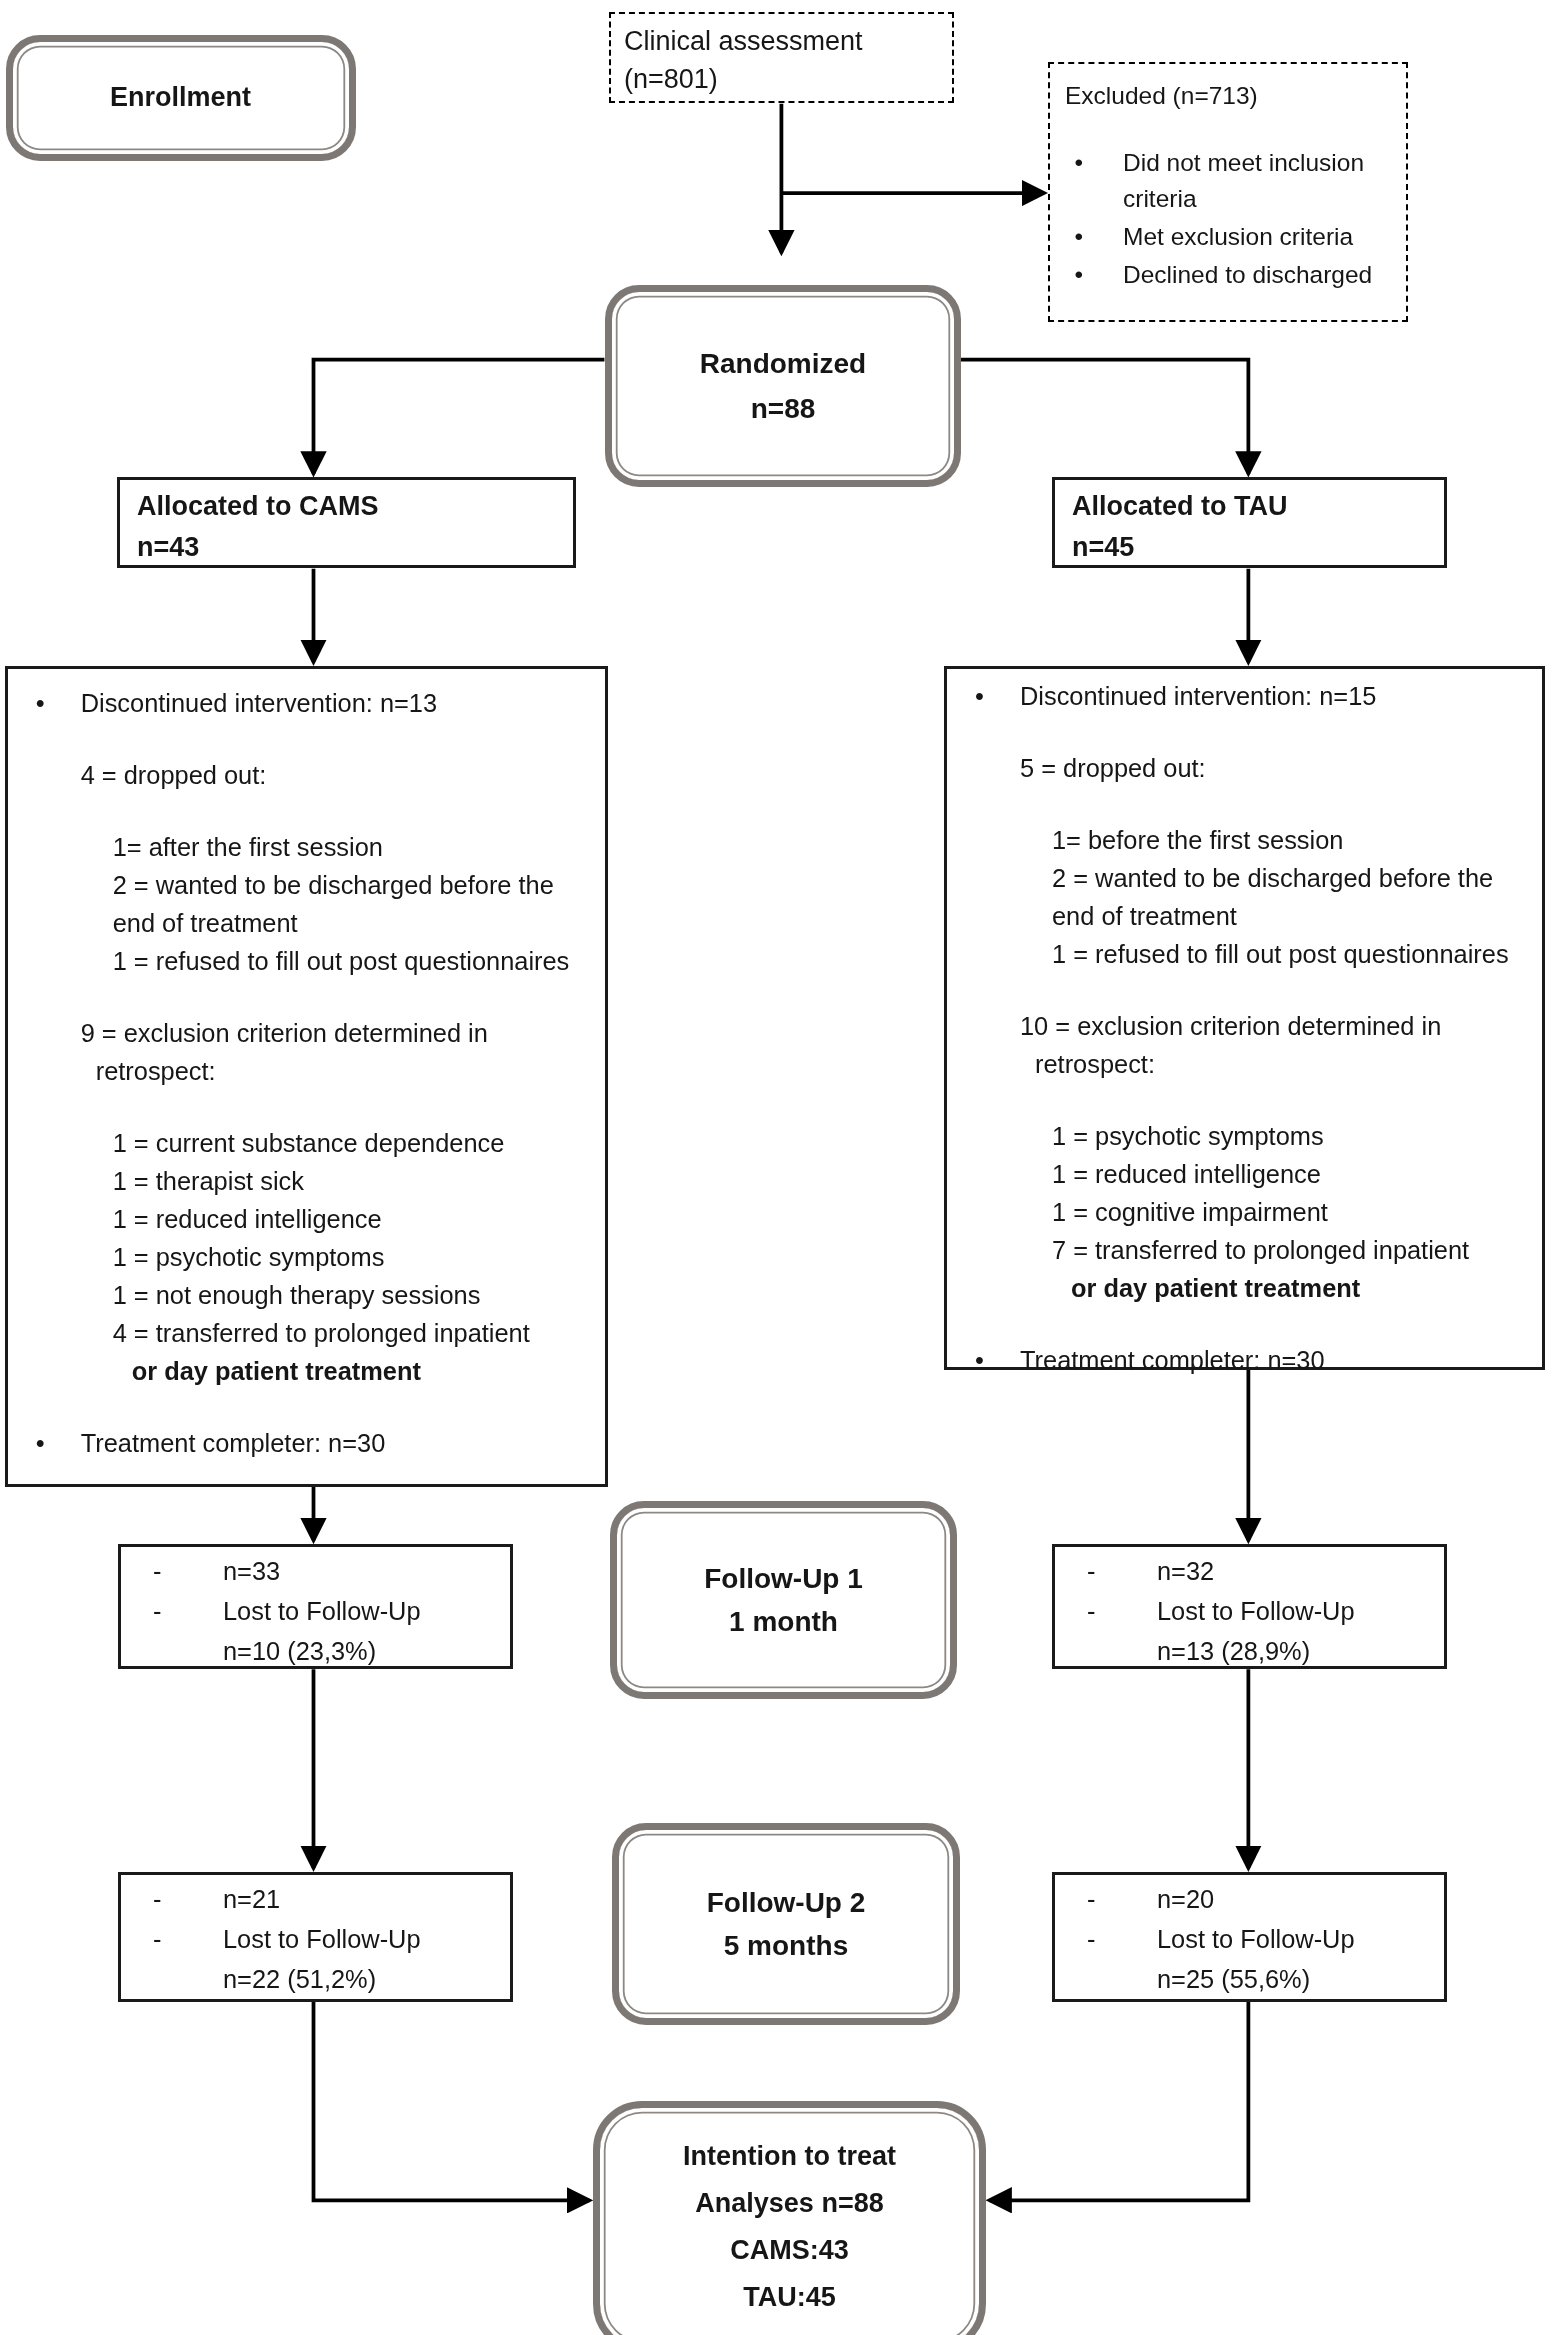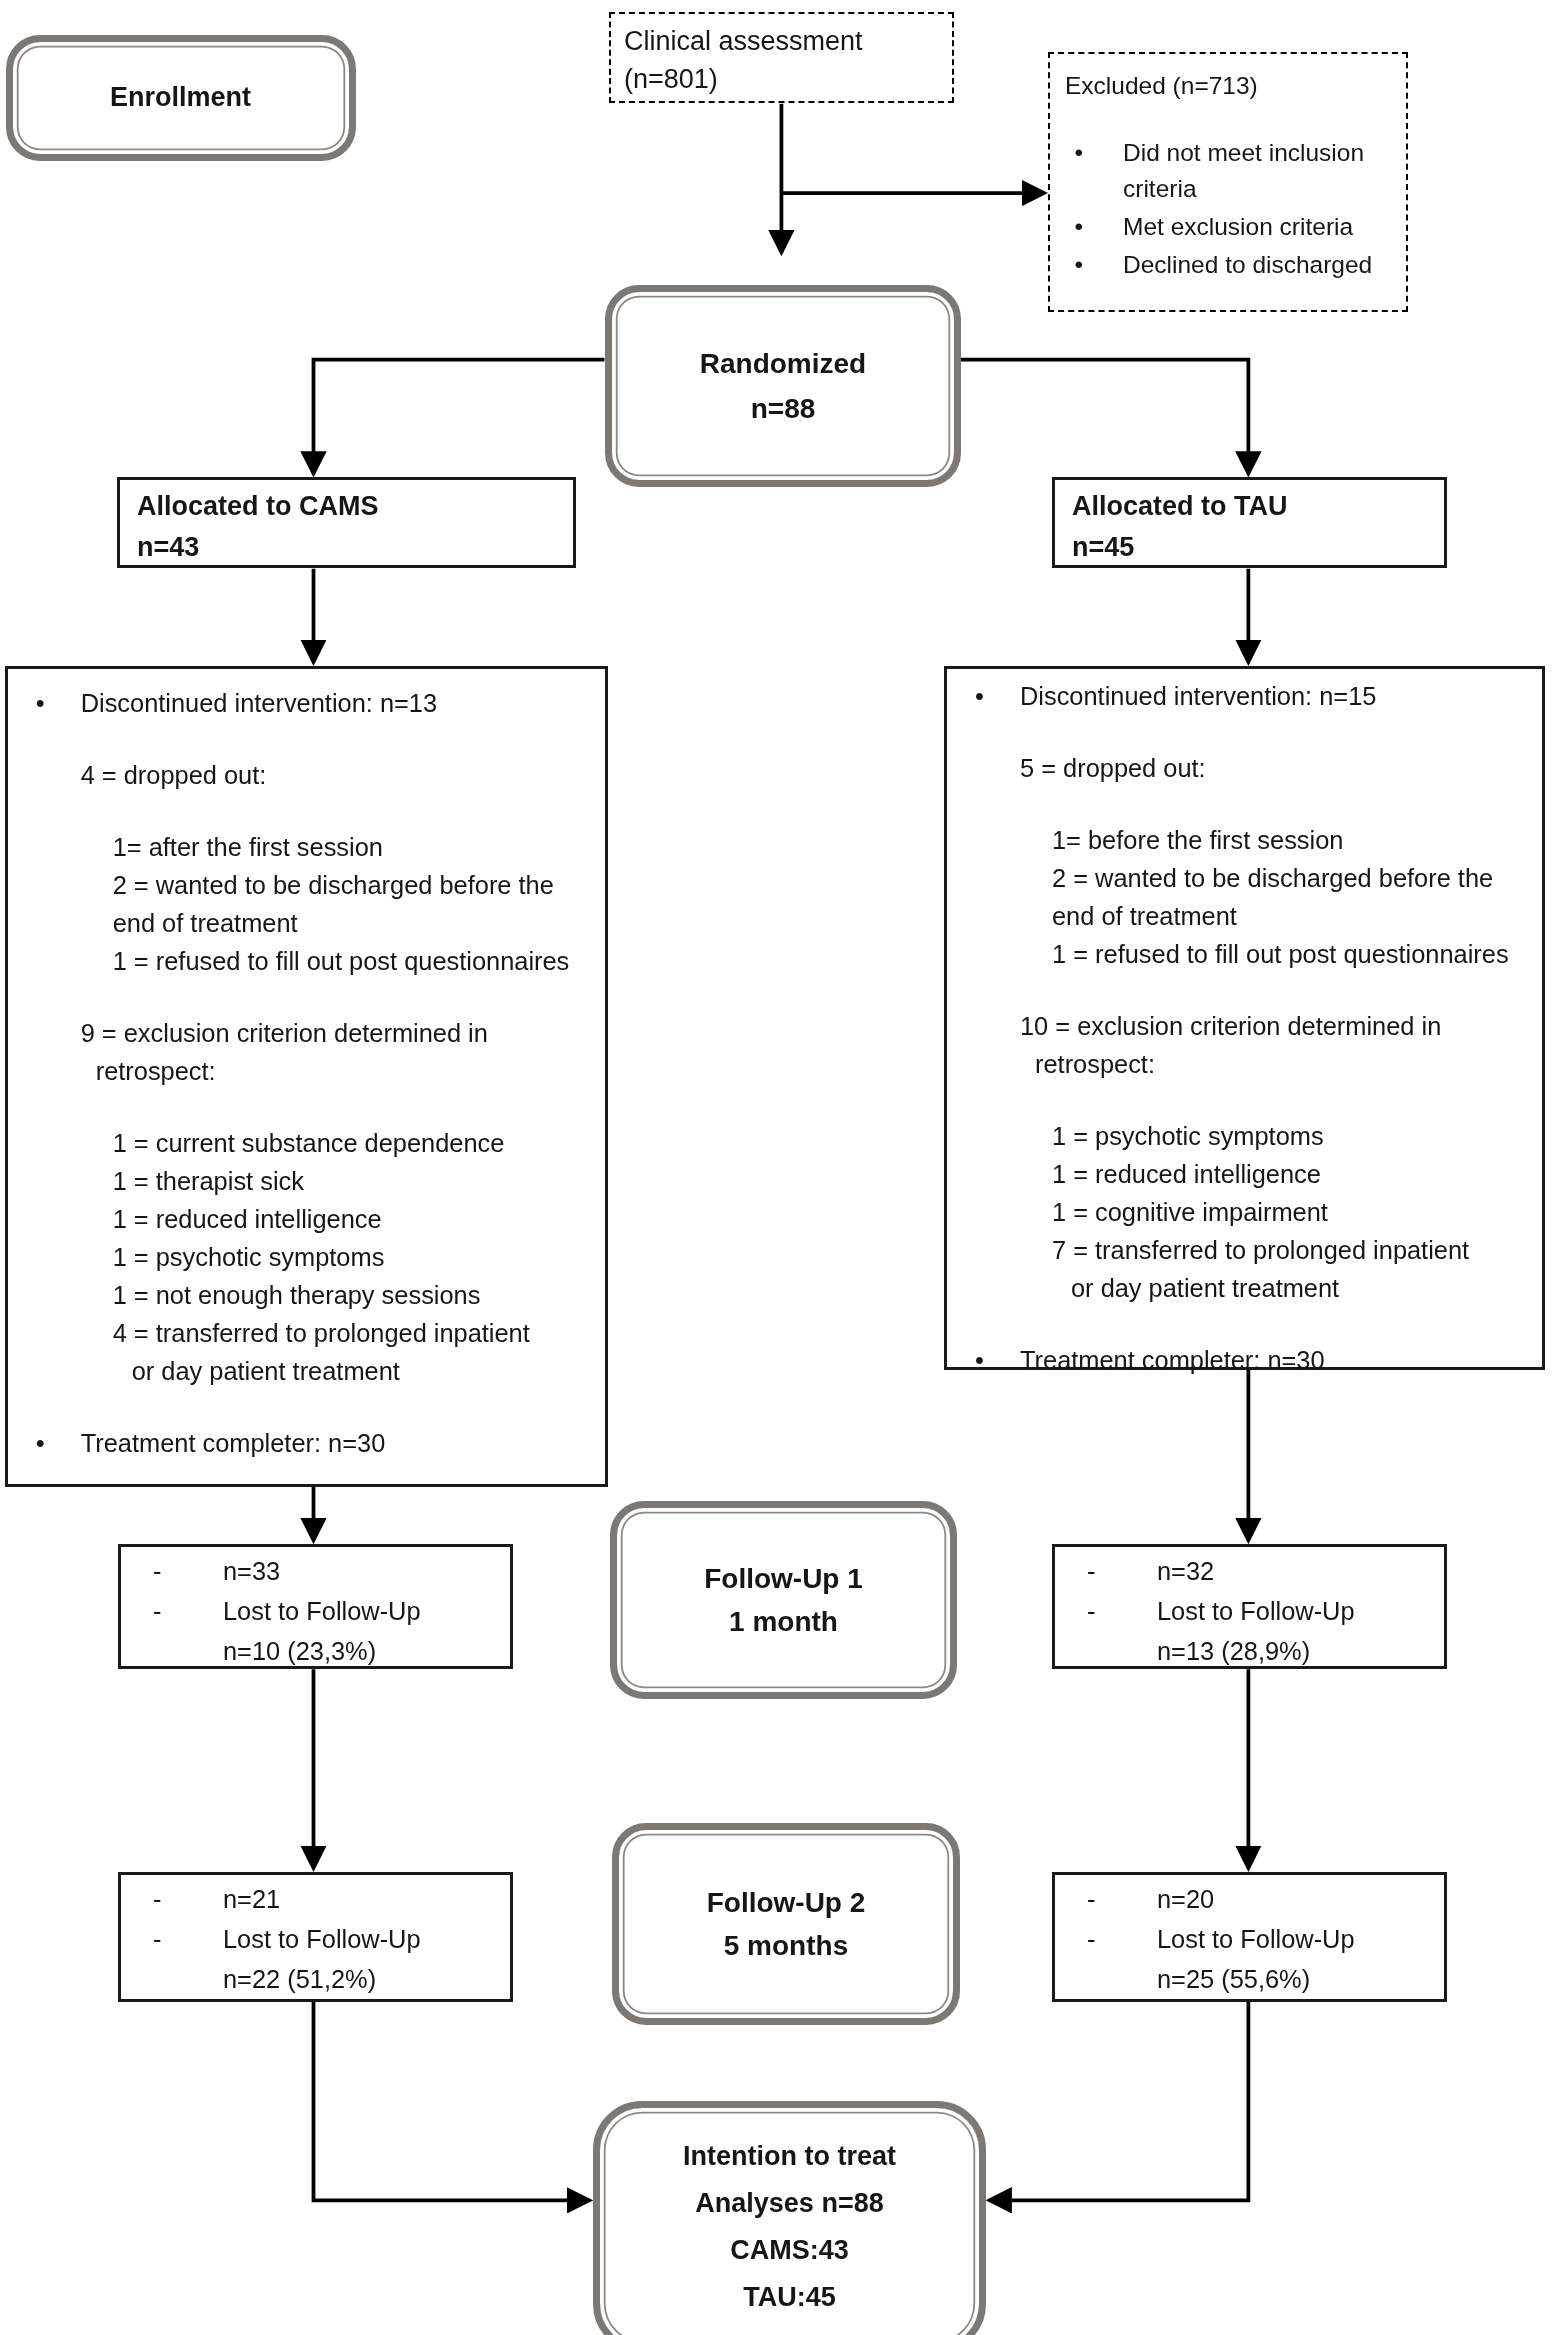--- a/index.html
+++ b/index.html
@@ -17,39 +17,39 @@
     display:flex;flex-direction:column;align-items:center;justify-content:center;
     text-align:center;font-weight:bold;margin-top:29px;
   }
   
   .dashed{border:2.8px dashed #000000;}
   
   .solid{border:3.8px solid #1a1a1a;}
 
   .enrollment{left:5.6px;top:5.6px;width:350px;height:126px;font-size:27px;}
   .clinical{left:609px;top:12.2px;width:345px;height:91px;padding:7.5px 0 0 13px;font-size:27px;line-height:38px;}
-  .excluded{left:1048px;top:52px;width:360px;height:260px;padding:13px 9.4px 0 15px;font-size:24.5px;}
+  .excluded{left:1048px;top:62px;width:360px;height:260px;padding:13px 9.4px 0 15px;font-size:24.5px;}
   .xtitle{line-height:38px;}
   .xgap{height:30px;}
   .brow{position:relative;padding-left:58px;line-height:36px;margin-bottom:1.9px;}
   .bu2{position:absolute;left:9.4px;top:0;}
 
   .randomized{left:605px;top:256px;width:356px;height:202px;font-size:28px;line-height:45px;}
 
   .alloc{height:91px;padding:5.6px 0 0 17px;font-weight:bold;font-size:27px;line-height:41px;}
   .cams-alloc{left:117px;top:477px;width:459px;}
   .tau-alloc{left:1052px;top:477px;width:395px;}
 
   .big{font-size:25.4px;}
   .bigleft{left:4.7px;top:666px;width:603px;height:821px;padding-top:15px;}
   .bigright{left:944px;top:666px;width:601px;height:704px;padding-top:7.5px;}
   .row{position:relative;height:38px;line-height:38px;padding-left:73px;white-space:nowrap;}
   .row.i15{padding-left:88px;}
   .row.i2{padding-left:105px;}
-  .row.i25{padding-left:124px;}
+  .row.i25{padding-left:124px;font-weight:bold;}
   .gaprow{height:34px;}
   .bu{position:absolute;left:28px;top:0;}
 
   .dashlist{font-size:25.4px;padding-top:3.8px;}
   .fu1left{left:118px;top:1544px;width:395px;height:125px;}
   .fu1right{left:1052px;top:1544px;width:395px;height:125px;}
   .fu2left{left:118px;top:1872px;width:395px;height:130px;}
   .fu2right{left:1052px;top:1872px;width:395px;height:130px;}
   .drow{position:relative;height:40px;line-height:40px;padding-left:102px;white-space:nowrap;}
   .dash{position:absolute;left:32px;top:0;}

